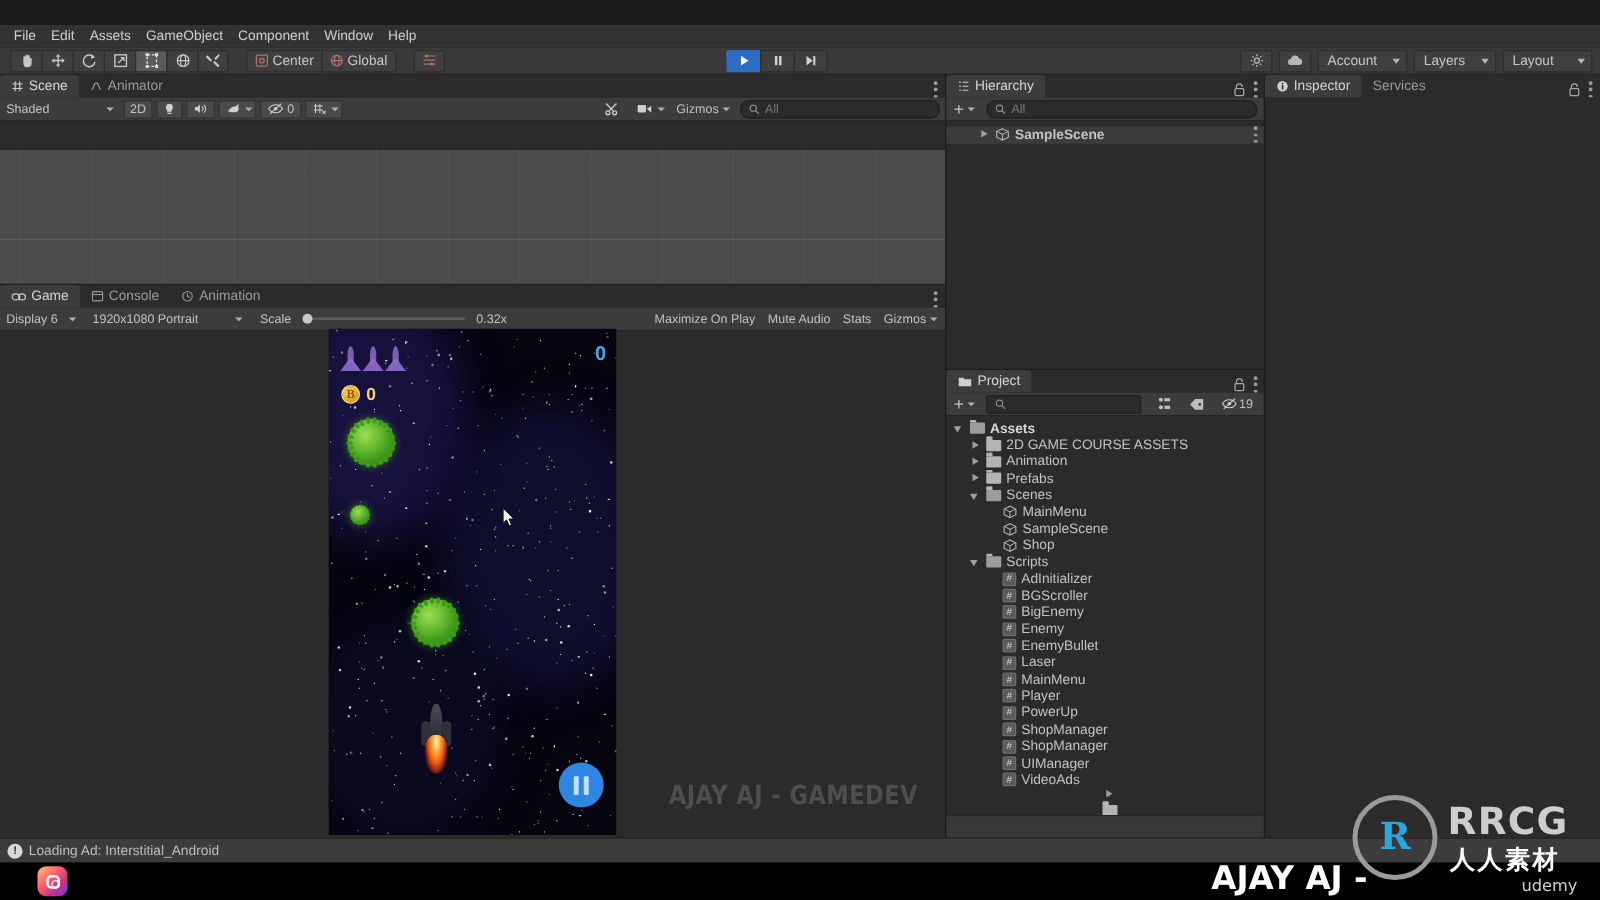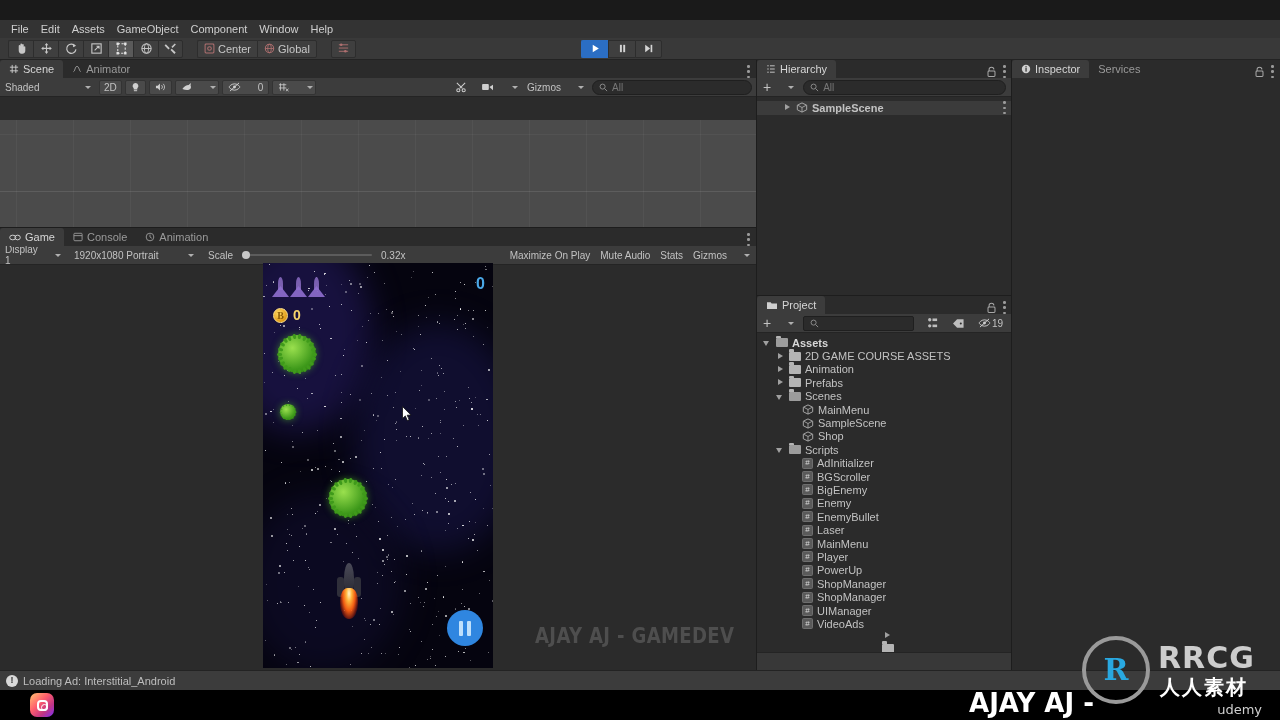--- a/index.html
+++ b/index.html
@@ -86,21 +86,21 @@
     height:18px; display:flex; align-items:center; gap:4px; padding:0 9px;
     font-size:11px; color:#9a9a9a; background:transparent;
   }
   .tab.active { background:#3c3c3c; color:#d6d6d6; border-top-left-radius:3px; border-top-right-radius:3px; }
   .tabtools { margin-left:auto; display:flex; align-items:center; gap:6px; padding-right:6px; }
   .kebab { width:3px; height:13px; display:flex; flex-direction:column; justify-content:space-between; }
   .kebab i { display:block; width:2.5px; height:2.5px; background:#9a9a9a; border-radius:50%; }
 
   .subbar { height:19px; background:#3c3c3c; display:flex; align-items:center;
             padding:0 4px; border-bottom:1px solid #242424; gap:3px; }
-  .sbtn { height:15px; display:flex; align-items:center; gap:17px; padding:0 5px;
+  .sbtn { height:15px; display:flex; align-items:center; gap:3px; padding:0 5px;
           background:#4a4a4a; border:1px solid #333; border-radius:2px; font-size:10px; color:#c2c2c2; }
   .sbtn.flat { background:transparent; border:none; }
   .scaret { width:0;height:0;border-left:3px solid transparent;border-right:3px solid transparent;
             border-top:3.5px solid #b0b0b0; }
   .searchbox {
     height:15px; background:#2b2b2b; border:1px solid #1f1f1f; border-radius:8px;
     display:flex; align-items:center; gap:4px; padding:0 6px; font-size:10px; color:#777;
   }
 
   
@@ -379,20 +379,47 @@
           </svg>
       </div>
       <div class="pbtn">
         <svg width="11" height="11" viewBox="0 0 12 12">
             <path d="M2.4 2 7.8 6 2.4 10z" fill="#d4d4d4"></path>
             <rect x="8.3" y="2" width="1.8" height="8" fill="#d4d4d4"></rect>
           </svg>
       </div>
     </div>
 
+    <div class="right-tools">
+      <div class="rbtn">
+        <svg width="13" height="13" viewBox="0 0 14 14">
+            <circle cx="7" cy="7" r="2.1" fill="none" stroke="#b8b8b8" stroke-width="1.1"></circle>
+            <g stroke="#b8b8b8" stroke-width="1.1">
+              <path d="M7 1.6v1.6M7 10.8v1.6M1.6 7h1.6M10.8 7h1.6M3.2 3.2l1.1 1.1M9.7 9.7l1.1 1.1M10.8 3.2 9.7 4.3M4.3 9.7 3.2 10.8"></path>
+            </g>
+          </svg>
+      </div>
+      <div class="rbtn">
+        <svg width="14" height="13" viewBox="0 0 15 13">
+            <path d="M4.2 10.2a2.6 2.6 0 0 1-.2-5.2A3.6 3.6 0 0 1 11 4.6a2.8 2.8 0 0 1-.4 5.6z" fill="#b8b8b8"></path>
+          </svg>
+      </div>
+      <div class="dropbtn" style="width:72px">
+        <span>Account</span>
+        <i class="caret"></i>
+      </div>
+      <div class="dropbtn" style="width:66px">
+        <span>Layers</span>
+        <i class="caret"></i>
+      </div>
+      <div class="dropbtn" style="width:72px">
+        <span>Layout</span>
+        <i class="caret"></i>
+      </div>
+    </div>
   </div>
 
   <div class="panel" id="scene-panel" style="left:0;top:60px;width:756px;height:168px;">
     <div class="tabrow">
       <div class="tab active">
         <svg width="10" height="10" viewBox="0 0 11 11">
             <path d="M1 3.5h9M1 7.5h9M3.5 1v9M7.5 1v9" stroke="#cfcfcf" stroke-width="1"></path>
           </svg>
         <span>Scene</span>
       </div>
@@ -526,21 +553,21 @@
       <div class="tabtools">
         <div class="kebab">
             <i></i>
             <i></i>
             <i></i>
           </div>
       </div>
     </div>
     <div class="subbar">
       <div class="sbtn flat" style="width:62px;justify-content:space-between;padding-left:1px">
-        <span>Display 1</span>
+        <span>Display 6</span>
         <i class="scaret"></i>
       </div>
       <div class="sbtn flat" style="width:130px;justify-content:space-between">
         <span>1920x1080 Portrait</span>
         <i class="scaret"></i>
       </div>
       <span style="margin-left:6px;font-size:10px">Scale</span>
       <div style="position:relative;width:130px;height:12px;margin-left:6px">
         <div style="position:absolute;left:0;right:0;top:5px;height:2px;background:#5c5c5c;border-radius:1px"></div>
         <div style="position:absolute;left:0;top:2px;width:8px;height:8px;border-radius:50%;background:#c8c8c8"></div>

